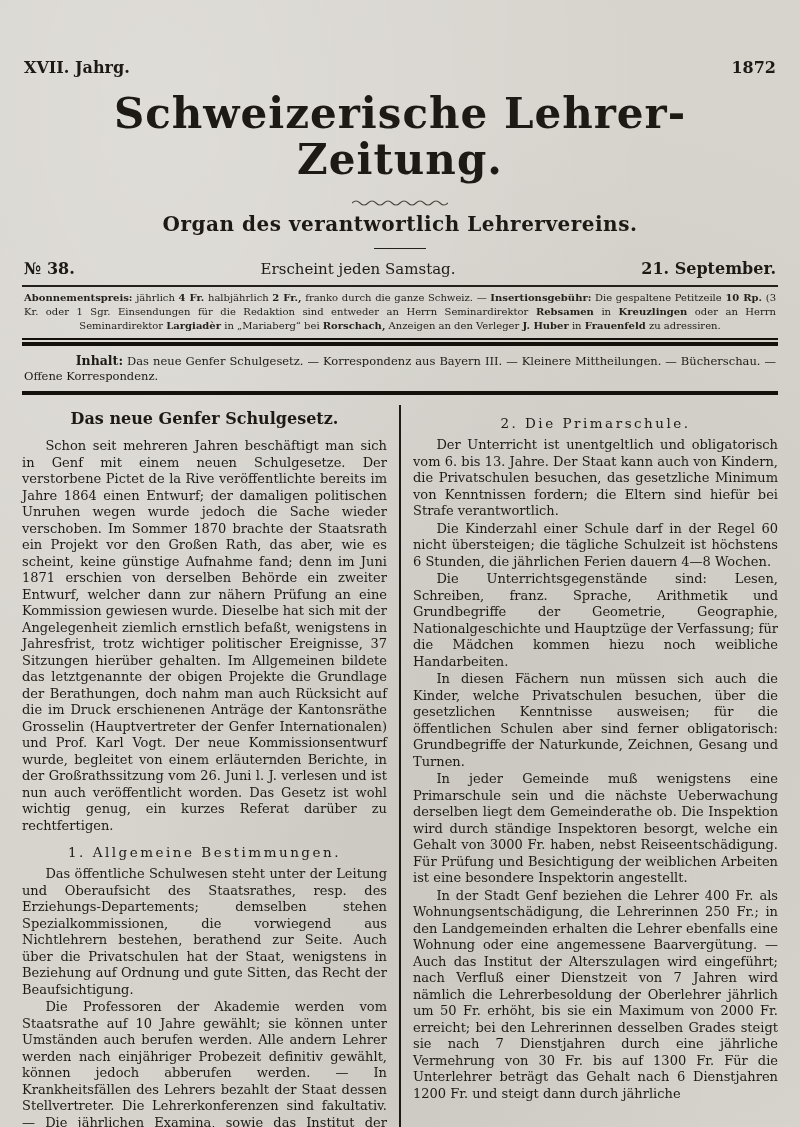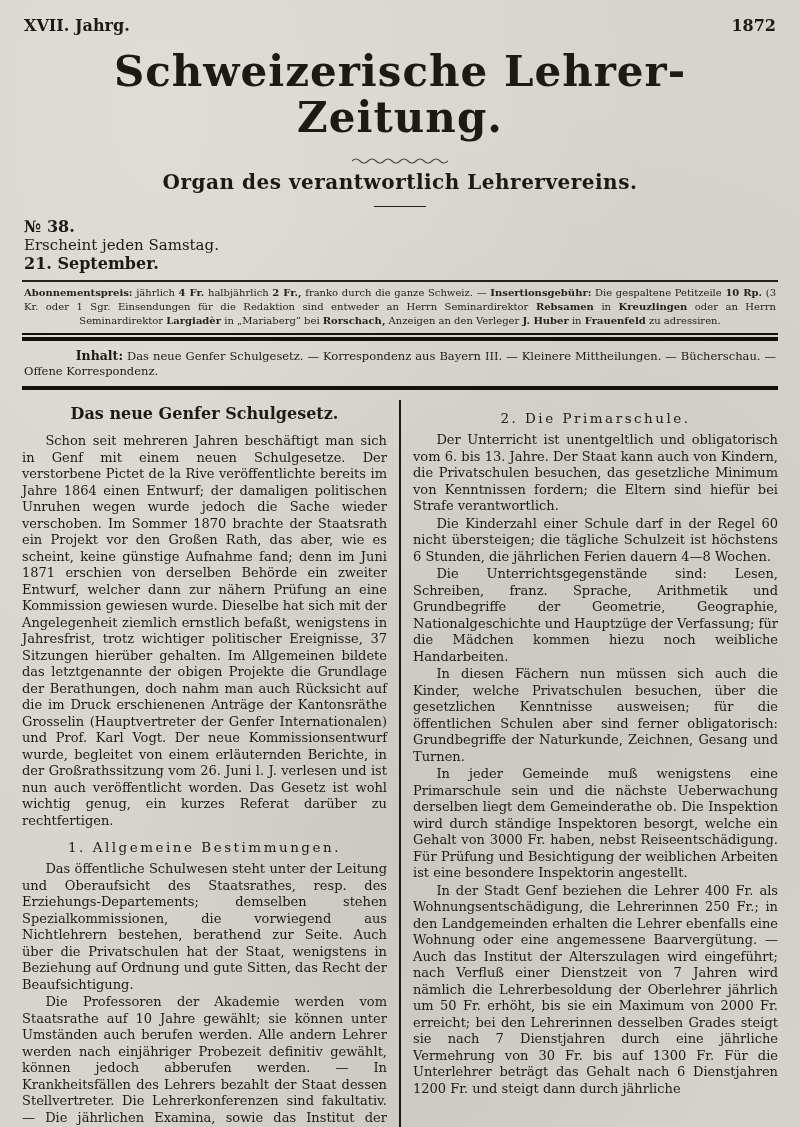--- a/index.html
+++ b/index.html
@@ -8,29 +8,29 @@
     width:800px; height:1127px;
     margin:0 auto;
     background:
       radial-gradient(ellipse at 20% 10%, rgba(255,255,255,.20), transparent 55%),
       radial-gradient(ellipse at 75% 60%, rgba(120,115,105,.10), transparent 60%),
       radial-gradient(ellipse at 50% 95%, rgba(110,105,95,.08), transparent 55%),
       #d7d4ce;
     color:#1d1a16;
     font-family:"DejaVu Serif", serif;
     box-sizing:border-box;
-    padding:16px 22px 0;
+    padding:58px 22px 0;
     overflow:hidden;
   }
   .top-row { display:flex; justify-content:space-between; align-items:baseline; font-size:16px; font-weight:bold; padding:0 2px; }
   .masthead { text-align:center; font-size:42px; font-weight:bold; letter-spacing:1px; margin-top:14px; line-height:1.1; }
   .ornament { display:block; margin:16px auto 6px; }
   .organ { text-align:center; font-size:20px; font-weight:bold; margin-top:4px; letter-spacing:.5px; }
   .short-rule { width:52px; height:1px; background:#24211c; margin:12px auto 0; }
-  .issue-row { display:flex; justify-content:space-between; align-items:baseline; margin-top:10px; font-size:15px; padding:0 2px;flex-direction:column; }
+  .issue-row { display:flex; justify-content:space-between; align-items:baseline; margin-top:10px; font-size:15px; padding:0 2px; }
   .issue-row .num, .issue-row .date { font-weight:bold; font-size:16px; }
   .thin-rule { height:2px; background:#24211c; margin-top:7px; }
   .fineprint {
     font-size:10px; line-height:14px;
     text-align:justify; text-align-last:center;
     margin:4px 2px 0; color:#24211c;
   }
   .double-rule { margin-top:5px; }
   .double-rule .a { height:2px; background:#14110d; }
   .double-rule .b { height:4px; background:#14110d; margin-top:2px; }

